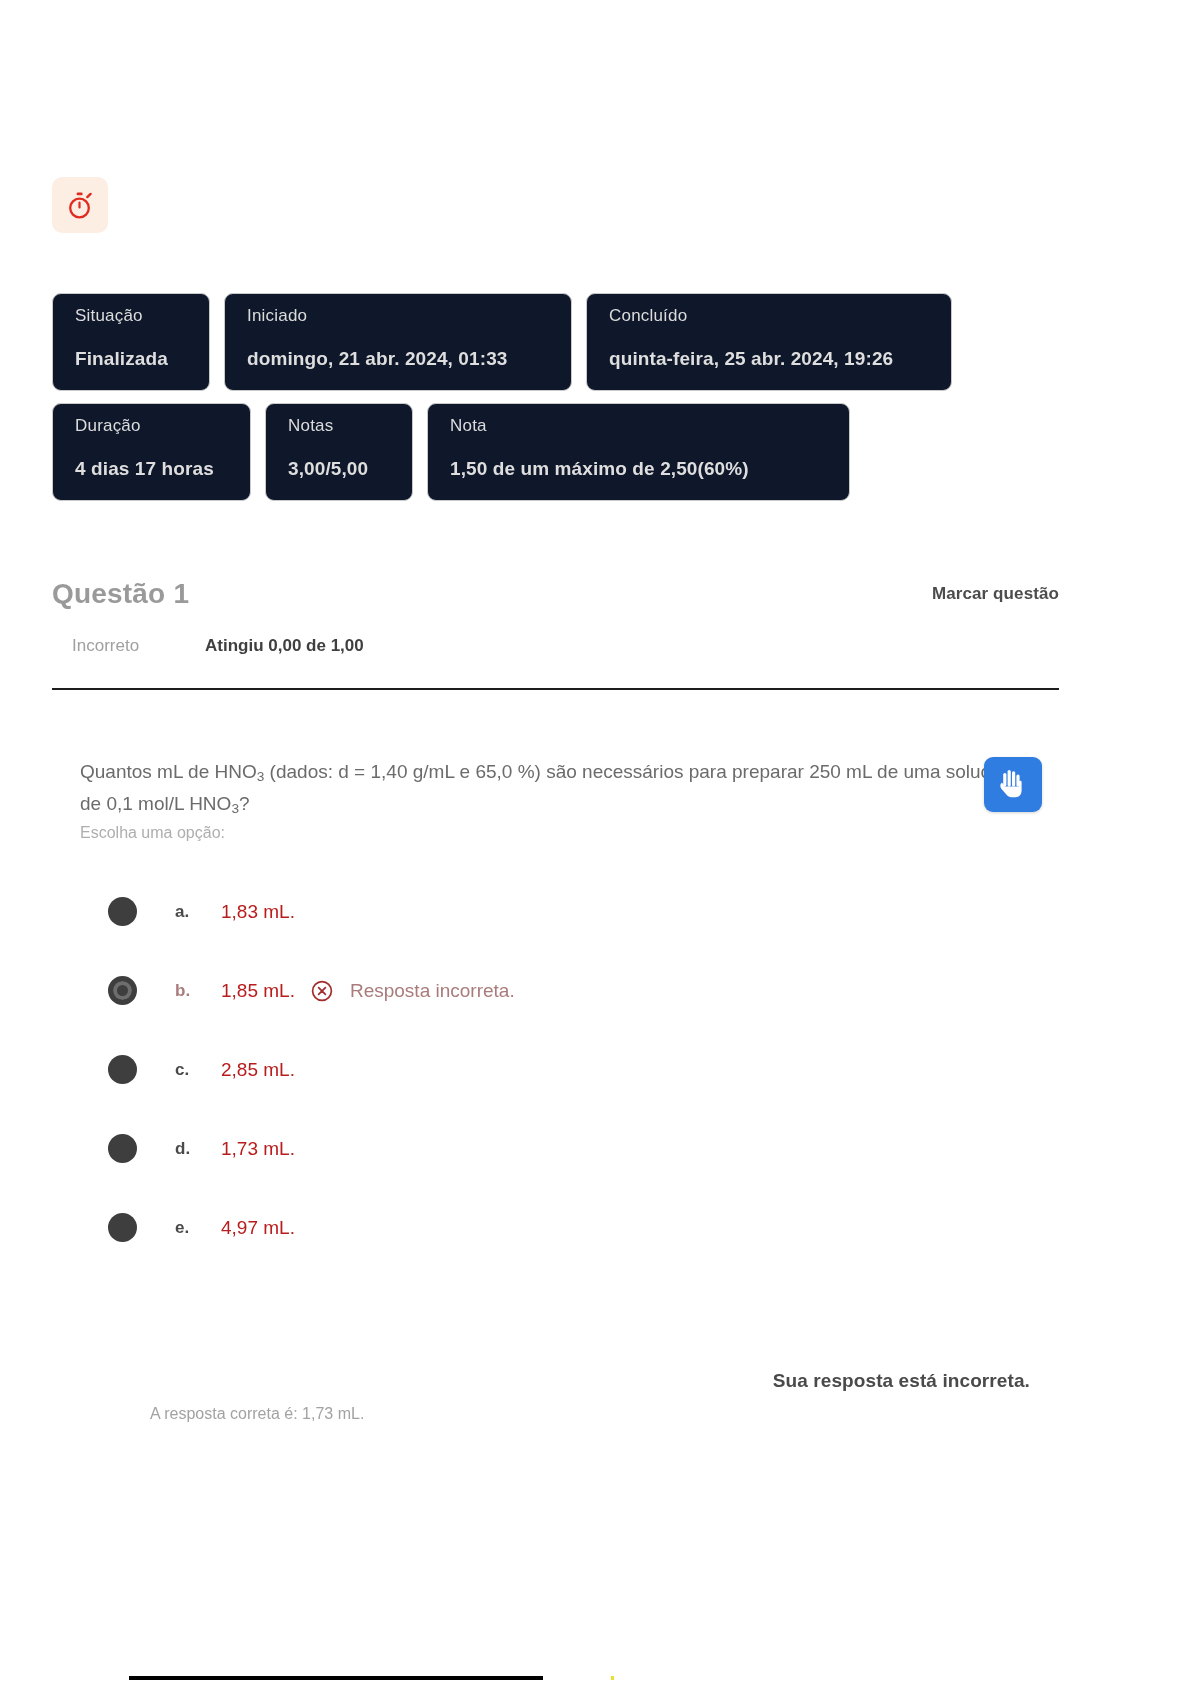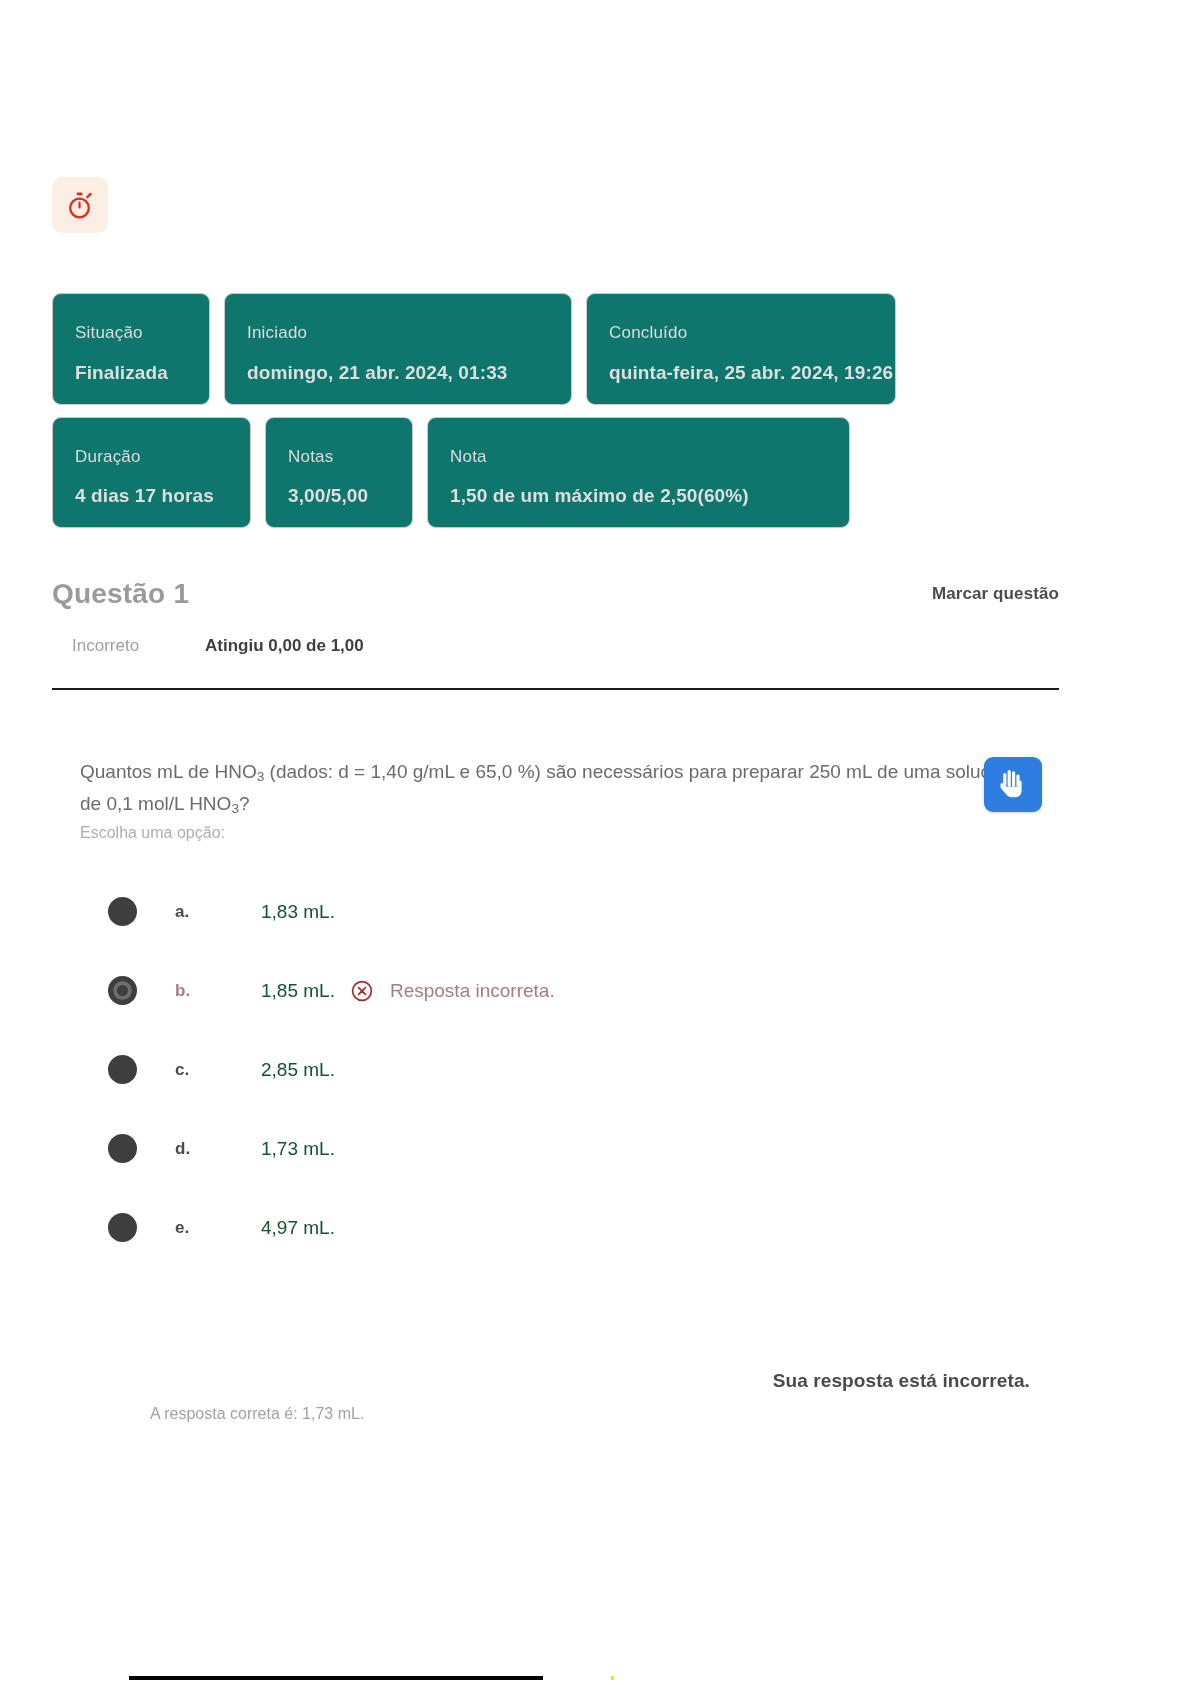--- a/index.html
+++ b/index.html
@@ -41,22 +41,22 @@
     width: 1000px;
   }
   .cards-row {
     display: flex;
     gap: 14px;
     margin-bottom: 12px;
   }
   .info-card {
     border: 1px solid #c9c9c9;
     border-radius: 9px;
-    padding: 30px 22px 20px 22px;
-    background: #0f766e;
+    padding: 13px 22px 20px 22px;
+    background: #0f172a;
     min-height: 98px;
     display: flex;
     flex-direction: column;
     justify-content: space-between;
   }
   .info-card .label {
     font-size: 17px;
     color: #dcdcdc;
     letter-spacing: .2px;
     line-height: 1.1;
@@ -168,23 +168,22 @@
     width: 46px;
     margin-left: 38px;
     font-size: 17px;
     font-weight: bold;
     color: #4a4a4a;
     flex: 0 0 auto;
   }
   .answer.wrong .ans-letter { color: #a97b7b; }
   .ans-text {
     font-size: 19px;
-    color: #14532d;
+    color: #b91c1c;
     white-space: nowrap;
-    margin-left: 40px;
   }
   .wrong-mark {
     margin-left: 16px;
     display: inline-flex;
     align-items: center;
   }
   .wrong-label {
     margin-left: 17px;
     font-size: 19px;
     color: #a97b7b;
@@ -261,21 +260,21 @@
 
   <div class="cards-row">
     <div class="info-card" style="width:158px">
       <div class="label">Situação</div>
       <div class="value">Finalizada</div>
     </div>
     <div class="info-card" style="width:348px">
       <div class="label">Iniciado</div>
       <div class="value">domingo, 21 abr. 2024, 01:33</div>
     </div>
-    <div class="info-card" style="width:310px">
+    <div class="info-card" style="width:366px">
       <div class="label">Concluído</div>
       <div class="value">quinta-feira, 25 abr. 2024, 19:26</div>
     </div>
   </div>
 
   <div class="cards-row">
     <div class="info-card" style="width:199px">
       <div class="label">Duração</div>
       <div class="value">4 dias 17 horas</div>
     </div>

